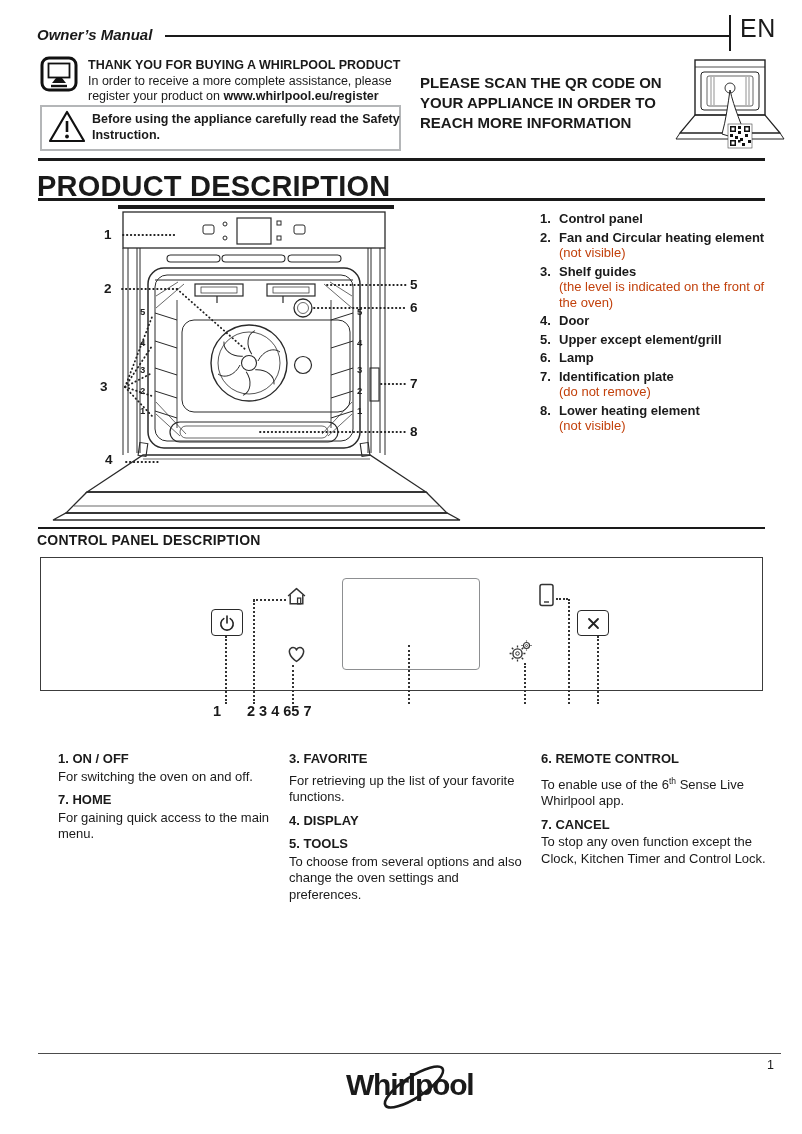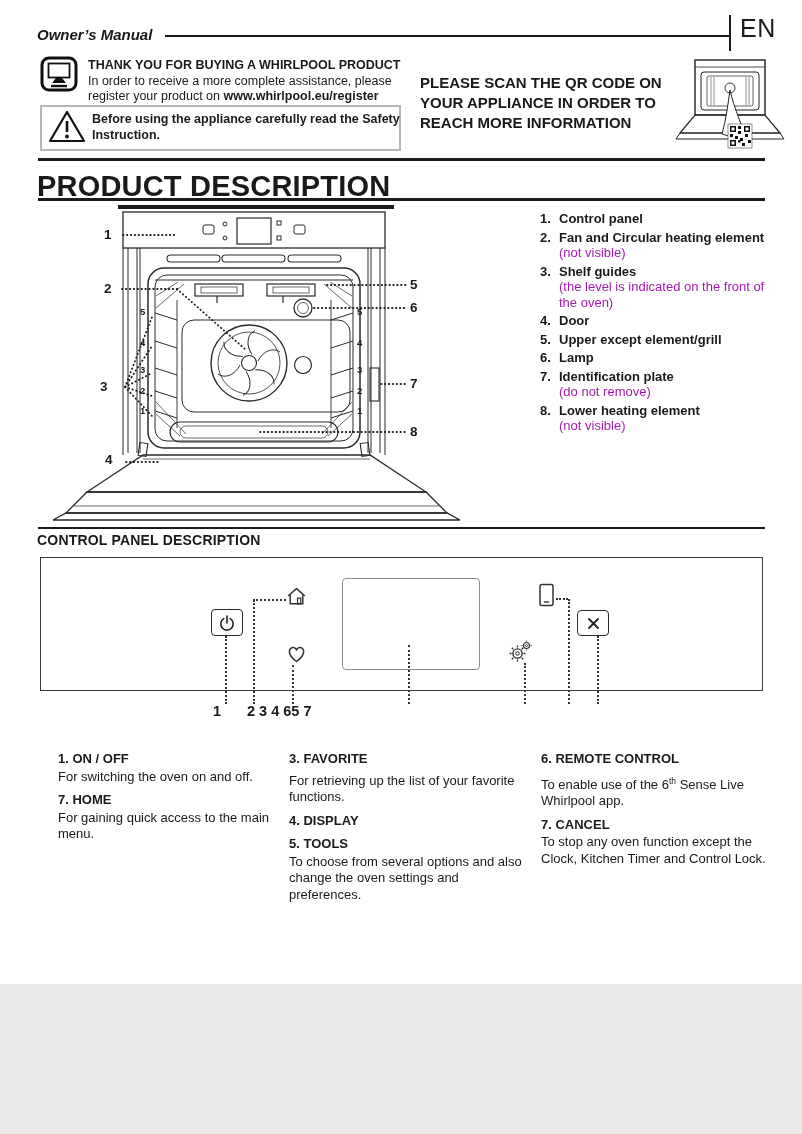--- a/index.html
+++ b/index.html
@@ -1,16 +1,16 @@
 <!DOCTYPE html>
 <html><head>
 <meta charset="utf-8">
 <style>
   html,body{margin:0;padding:0;background:#e9e9e9;}
-  #page{position:relative;width:802px;height:984px;background:#fff;margin:0 auto;
+  #page{position:relative;width:802px;height:1134px;background:#fff;margin:0 auto;
         font-family:"Liberation Sans",sans-serif;color:#1a1a1a;overflow:hidden;}
   .abs{position:absolute;}
   .rule{background:#1a1a1a;}
   .b{font-weight:700;}
   svg{display:block;}
   
   #owners-title{left:37px;top:26px;font-size:15px;font-weight:700;font-style:italic;}
   #hdr-line{left:165px;top:35px;width:564px;height:2px;}
   #hdr-tick{left:729px;top:15px;width:2px;height:36px;}
   #lang{left:740px;top:14px;font-size:25px;font-weight:400;letter-spacing:.5px;}
@@ -34,21 +34,21 @@
   #rule-pd{left:38px;top:198px;width:727px;height:3px;}
   
   #oven-svg{left:30px;top:200px;}
   .co{font-size:13.5px;font-weight:700;}
   .sh{font-size:9.5px;font-weight:700;color:#222;}
   
   #pd-list{left:540px;top:211px;width:228px;font-size:13px;line-height:15.5px;}
   .pd-item{display:flex;margin-bottom:3px;}
   .pd-num{width:19px;flex:0 0 19px;font-weight:600;}
   .pd-name{font-weight:600;}
-  .pd-note{color:#a21caf;}
+  .pd-note{color:#c2410c;}
   
   #rule-cp{left:38px;top:527px;width:727px;height:1.5px;}
   #cp-title{left:37px;top:532px;font-size:14px;font-weight:700;letter-spacing:.2px;}
   #cp-box{left:40px;top:557px;width:721px;height:132px;border:1.3px solid #3c3c3c;}
   #btn-power{left:211px;top:609px;width:30px;height:25px;border:1.7px solid #2a2a2a;border-radius:4px;
              display:flex;align-items:center;justify-content:center;}
   #btn-cancel{left:577px;top:610px;width:30px;height:24px;border:1.7px solid #2a2a2a;border-radius:4px;
              display:flex;align-items:center;justify-content:center;}
   #cp-display{left:342px;top:578px;width:136px;height:90px;border:1.4px solid #8d8f91;border-radius:4px;}
   .vdot{width:0;border-left:2px dotted #333;}

